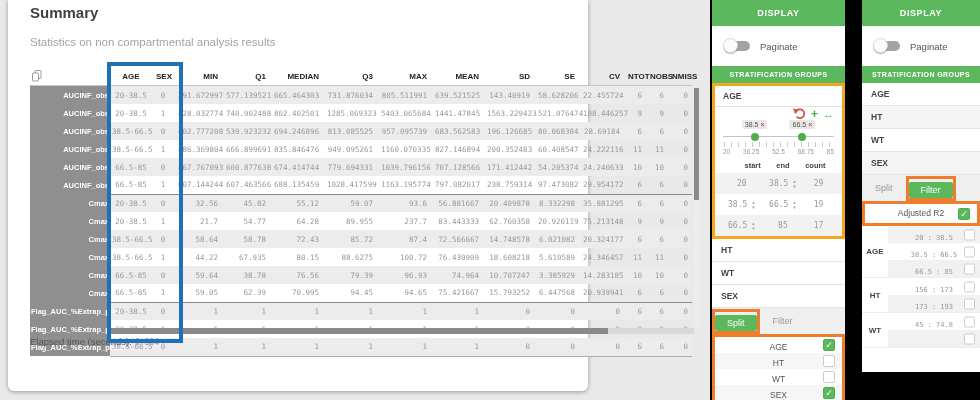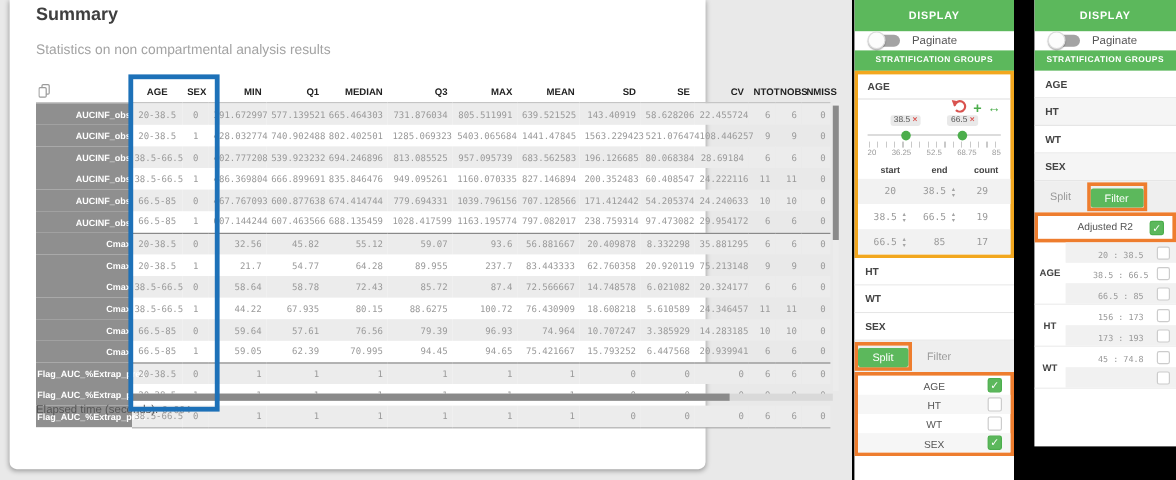--- a/index.html
+++ b/index.html
@@ -27,40 +27,40 @@
   .vscroll .thumb{position:absolute;top:2px;left:0;width:5px;height:112px;background:#8a8a8a}
   .elapsed{position:absolute;left:22px;top:336px;font-size:9.5px;color:#555}
   .elapsed .val{font:8px "DejaVu Sans Mono",monospace;color:#999;margin-left:3px}
   
   .panel{position:absolute;top:0;background:#fff;overflow:hidden}
   #split-panel{left:712px;width:133px;height:400px}
   #filter-panel{left:862px;width:118px;height:372px}
   .gbar{background:#5cb85c;color:#fff;text-align:center;font-weight:bold}
   .gbar.big{height:26px;line-height:26px;font-size:9px;letter-spacing:.6px}
   .gbar.small{height:17px;line-height:17px;font-size:7px;letter-spacing:.4px}
-  .toggle-row{height:16px;display:flex;align-items:center;padding:0 13px;gap:10px}
+  .toggle-row{height:40px;display:flex;align-items:center;padding:0 13px;gap:10px}
   .toggle{position:relative;width:25px;height:10px;background:#a3a3a3;border-radius:5px;cursor:pointer}
   .knob{position:absolute;left:-2px;top:-3px;width:15px;height:15px;border-radius:50%;background:#fcfcfc;border:1px solid #dcdcdc;box-shadow:0 1px 1px rgba(0,0,0,.3);box-sizing:border-box}
   .toggle-label{font-size:9.5px;color:#555}
   .amber-box{border:3px solid #f2a71e}
   .sec-hdr{padding:5px 8px;font-size:8.5px;font-weight:bold;color:#444;border-bottom:1px solid #e3e3e3}
   .slider-block{padding:1px 8px 2px;position:relative}
   .icons-row{height:12px;display:flex;justify-content:flex-end;gap:5px;align-items:center}
   .plus-icon{color:#4cae4c;font-weight:bold;font-size:12px;line-height:10px}
   .harrow-icon{color:#4cae4c;font-weight:bold;font-size:11px;line-height:10px}
   .chips{position:relative;height:13px}
   .chip{position:absolute;transform:translateX(-50%);background:#e9e9e9;border-radius:2px;padding:1px 3px;font-size:7px;color:#555;white-space:nowrap;top:0}
   .chip .x{color:#d9534f;font-weight:bold;margin-left:2px}
   .track{position:relative;height:9px}
   .track .line{position:absolute;left:0;right:0;top:3px;height:1px;background:#c6c6c6}
   .dot{position:absolute;top:0;width:8px;height:8px;border-radius:50%;background:#4cae4c;transform:translateX(-50%);cursor:pointer}
   .ticks{height:5px;margin:0 1px;background:repeating-linear-gradient(to right,#c9c9c9 0 1px,transparent 1px 7px)}
   .tick-labels{display:flex;justify-content:space-between;font-size:6.5px;color:#9a9a9a;height:10px;line-height:10px}
   .rt-head{display:flex;height:14px;line-height:14px;font-size:7.5px;font-weight:bold;color:#444;padding:0 8px}
-  .c1{width:34%;text-align:center}.c2{width:40%;text-align:center}.c3{width:26%;text-align:right;padding-right:2px;box-sizing:border-box}
+  .c1{width:34%;text-align:right}.c2{width:40%;text-align:center}.c3{width:26%;padding-right:2px;box-sizing:border-box}
   .age-row{display:flex;height:21px;align-items:center;padding:0 8px}
   .age-row.shade{background:#f2f2f2}
   .a-cell{display:flex;align-items:center;justify-content:center}
   .a-val{font:8px "DejaVu Sans Mono",monospace;color:#999}
   .spin{display:inline-flex;flex-direction:column;margin-left:4px;cursor:pointer}
   .spin span{font-size:4.5px;color:#a5a5a5;height:5px;line-height:5px}
   .group-row{padding:6px 9px;font-size:8.5px;font-weight:bold;color:#444;border-bottom:1px solid #e6e6e6;background:#fff;cursor:pointer}
   .group-row.alt{background:#f5f5f5}
   .tab-bar{display:flex;align-items:center;background:#efefef;height:26px}
   .tab-plain{font-size:9px;color:#999;padding:0 13px;cursor:pointer}
@@ -301,21 +301,21 @@
               <td class="num">24.346457</td>
               <td class="num">11</td>
               <td class="num">11</td>
               <td class="num">0</td>
             </tr>
             <tr class="odd">
               <th class="lbl">Cmax</th>
               <td class="dim">66.5-85</td>
               <td class="dim">0</td>
               <td class="num">59.64</td>
-              <td class="num">57.61</td>
+              <td class="num">38.78</td>
               <td class="num">76.56</td>
               <td class="num">79.39</td>
               <td class="num">96.93</td>
               <td class="num">74.964</td>
               <td class="num">10.707247</td>
               <td class="num">3.385929</td>
               <td class="num">14.283185</td>
               <td class="num">10</td>
               <td class="num">10</td>
               <td class="num">0</td>

